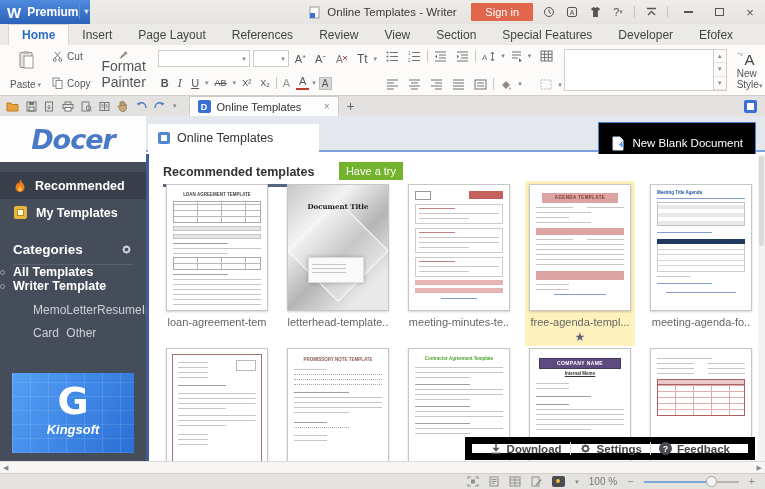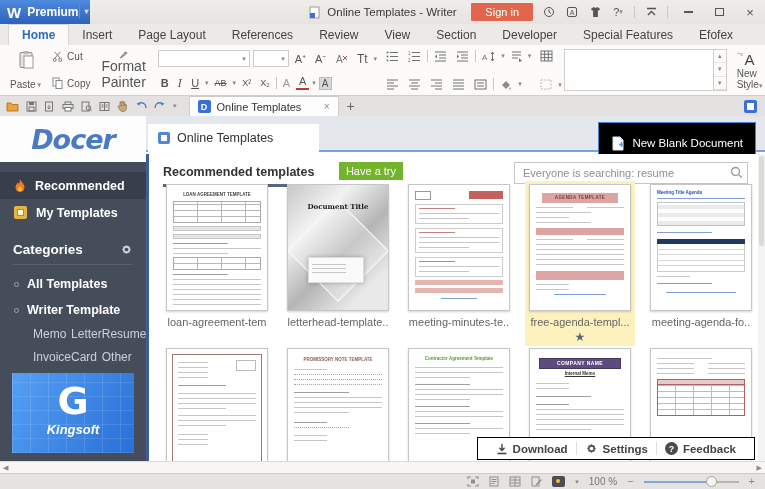--- a/index.html
+++ b/index.html
@@ -77,23 +77,23 @@
   .sidebar{width:146px;background:#454d5a;position:relative;flex:none;}
   .side-logo{height:46px;background:#fdfdfd;display:flex;align-items:center;justify-content:center;}
   .docer{font-family:"DejaVu Sans",sans-serif;font-style:italic;font-weight:bold;font-size:27px;color:#4a7ac6;letter-spacing:-1px;}
   .snav{margin-top:10px;}
   .sitem{height:27px;display:flex;align-items:center;gap:9px;padding-left:14px;color:#fff;font-weight:bold;font-size:12.5px;}
   .sitem.active{background:#383f4a;}
   .mt-icon{width:13px;height:13px;background:#e8b63c;border-radius:2px;display:flex;align-items:center;justify-content:center;}
   .mt-icon i{width:7px;height:7px;background:#fff7e0;display:block;border:1px solid #b78a1e;}
   .cat-head{margin:16px 13px 0;padding-bottom:7px;border-bottom:1px solid #59616d;display:flex;align-items:center;justify-content:space-between;
             color:#fff;font-weight:bold;font-size:13.5px;}
-  .citem{margin-top:12px;padding-left:14px;display:flex;align-items:center;gap:8px;color:#fff;font-weight:bold;font-size:12.5px;}
+  .citem{display:flex;align-items:center;gap:8px;color:#fff;font-weight:bold;font-size:12.5px;}
   .bullet{width:5px;height:5px;border:1px solid #98a1ae;border-radius:50%;display:inline-block;}
-  .subgrid{display:grid;grid-template-columns:1fr 1fr 1fr;margin:10px 10px 0 33px;row-gap:9px;color:#ccd1d8;font-size:12px;}
+  .subgrid{display:grid;grid-template-columns:1fr 1fr 1fr 1fr;margin:10px 10px 0 33px;row-gap:9px;color:#ccd1d8;font-size:12px;}
   .ad{position:absolute;left:12px;right:12px;bottom:8px;height:80px;background:linear-gradient(120deg,#55a0f5,#2a6fd6);
       overflow:hidden;text-align:center;}
   .ad:before{content:"";position:absolute;inset:0;background:
       repeating-linear-gradient(90deg,rgba(255,255,255,.12) 0 1px,transparent 1px 18px),
       repeating-linear-gradient(0deg,rgba(255,255,255,.10) 0 1px,transparent 1px 14px);}
   .ad .g{position:relative;color:#fff;font-weight:bold;font-size:38px;line-height:56px;font-family:"DejaVu Sans",sans-serif;}
   .ad .brand{position:relative;color:#fff;font-weight:bold;font-style:italic;font-size:13px;margin-top:-7px;}
 
   
   .content{flex:1;position:relative;background:#fff;}
@@ -182,21 +182,21 @@
   .u4-banner{background:#5d4a7e;border:1px solid #46375f;height:11px;margin:3px 3px 0;display:flex;align-items:center;justify-content:center;}
   .u4 .tt{font-size:5px;color:#fff;letter-spacing:.4px;}
   .u4 .sub{font-size:4.5px;font-weight:bold;color:#333;text-align:center;margin-top:3px;text-decoration:underline;}
 
   .u5 .tt{font-size:4.5px;color:#4472c4;}
   .u5-hd{height:5px;background:#e7c9c9;border:1px solid #b06060;border-bottom:none;margin-top:5px;}
   .u5-tbl{height:32px;border:1px solid #b06060;background-color:#fff;
           background-image:repeating-linear-gradient(0deg,transparent 0 5px,#dcaeae 5px 6px),
                            repeating-linear-gradient(90deg,transparent 0 17px,#dcaeae 17px 18px);}
 
-  .footbar{position:absolute;right:3px;bottom:1px;height:23px;background:#fff;border:1px solid #000000;
+  .footbar{position:absolute;right:3px;bottom:1px;height:23px;background:#fff;border:7px solid #000000;
            display:flex;align-items:center;padding:0 10px;font-size:11.5px;color:#444;font-weight:bold;}
   .footbar .act{display:flex;align-items:center;gap:5px;padding:0 8px;}
   .fsep{width:1px;height:13px;background:#ddd;}
   .qmark{width:13px;height:13px;border-radius:50%;background:#4a4a52;color:#fff;font-size:9px;display:flex;align-items:center;justify-content:center;}
 
   
   .hscroll{position:absolute;left:0;right:0;bottom:16px;height:12px;background:#f7f6f4;border-top:1px solid #dedcd8;
            display:flex;align-items:center;justify-content:space-between;padding:0 3px;}
   .harrow{font-size:7px;color:#8a8a8a;}
   .statusbar{position:absolute;left:0;right:0;bottom:0;height:16px;background:#e5e3e0;border-top:1px solid #cfccc8;
@@ -271,22 +271,22 @@
   </div>
 
   <div class="menubar">
     <span class="mtab active">Home</span>
     <span class="mtab">Insert</span>
     <span class="mtab">Page Layout</span>
     <span class="mtab">References</span>
     <span class="mtab">Review</span>
     <span class="mtab">View</span>
     <span class="mtab">Section</span>
+    <span class="mtab">Special Features</span>
     <span class="mtab">Developer</span>
-    <span class="mtab">Special Features</span>
     <span class="mtab">Efofex</span>
   </div>
 
   <div class="ribbon">
     <div class="rgroup">
       <div class="bigbtn">
         <svg width="18" height="19" viewBox="0 0 18 19">
             <rect x="3" y="2.5" width="12" height="15" rx="1" fill="#e9e4dd" stroke="#8e8a84"></rect>
             <rect x="6.5" y="1" width="5" height="3" fill="#b9b5af"></rect>
             <rect x="7" y="6" width="9" height="12" fill="#fff" stroke="#9a968f"></rect>
@@ -595,27 +595,20 @@
               <path d="M8 8.5h5M10.5 6v5" stroke="#5f9ae4" stroke-width="1.6"></path>
             </svg>
           <span>New Blank Document</span>
         </div>
       </div>
 
       <div class="cbody">
         <div class="srow">
           <span class="sec-title">Recommended templates</span>
           <span class="try">Have a try</span>
-          <span class="searchwrap">
-            <input class="search" placeholder="Everyone is searching: resume" style="">
-            <svg class="mag" width="13" height="13" viewBox="0 0 13 13">
-                <circle cx="5.5" cy="5.5" r="4" fill="none" stroke="#9a9a9a" stroke-width="1.3"></circle>
-                <path d="M8.5 8.5l3.3 3.3" stroke="#9a9a9a" stroke-width="1.3"></path>
-              </svg>
-          </span>
         </div>
 
         <div class="trow row1">
           <div class="card">
             <div class="thumb t1 pad">
               <div class="tt">LOAN AGREEMENT TEMPLATE</div>
               <div class="tgrid" style="height:22px"></div>
               <div class="shadebar"></div>
                 <div class="shadebar"></div>
               <div class="ln d s"></div>

